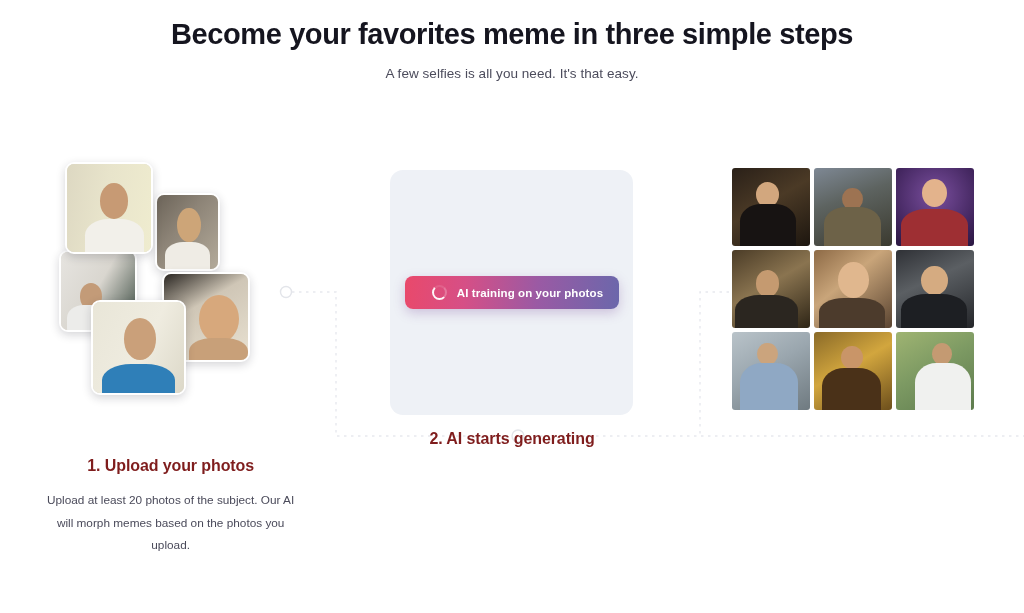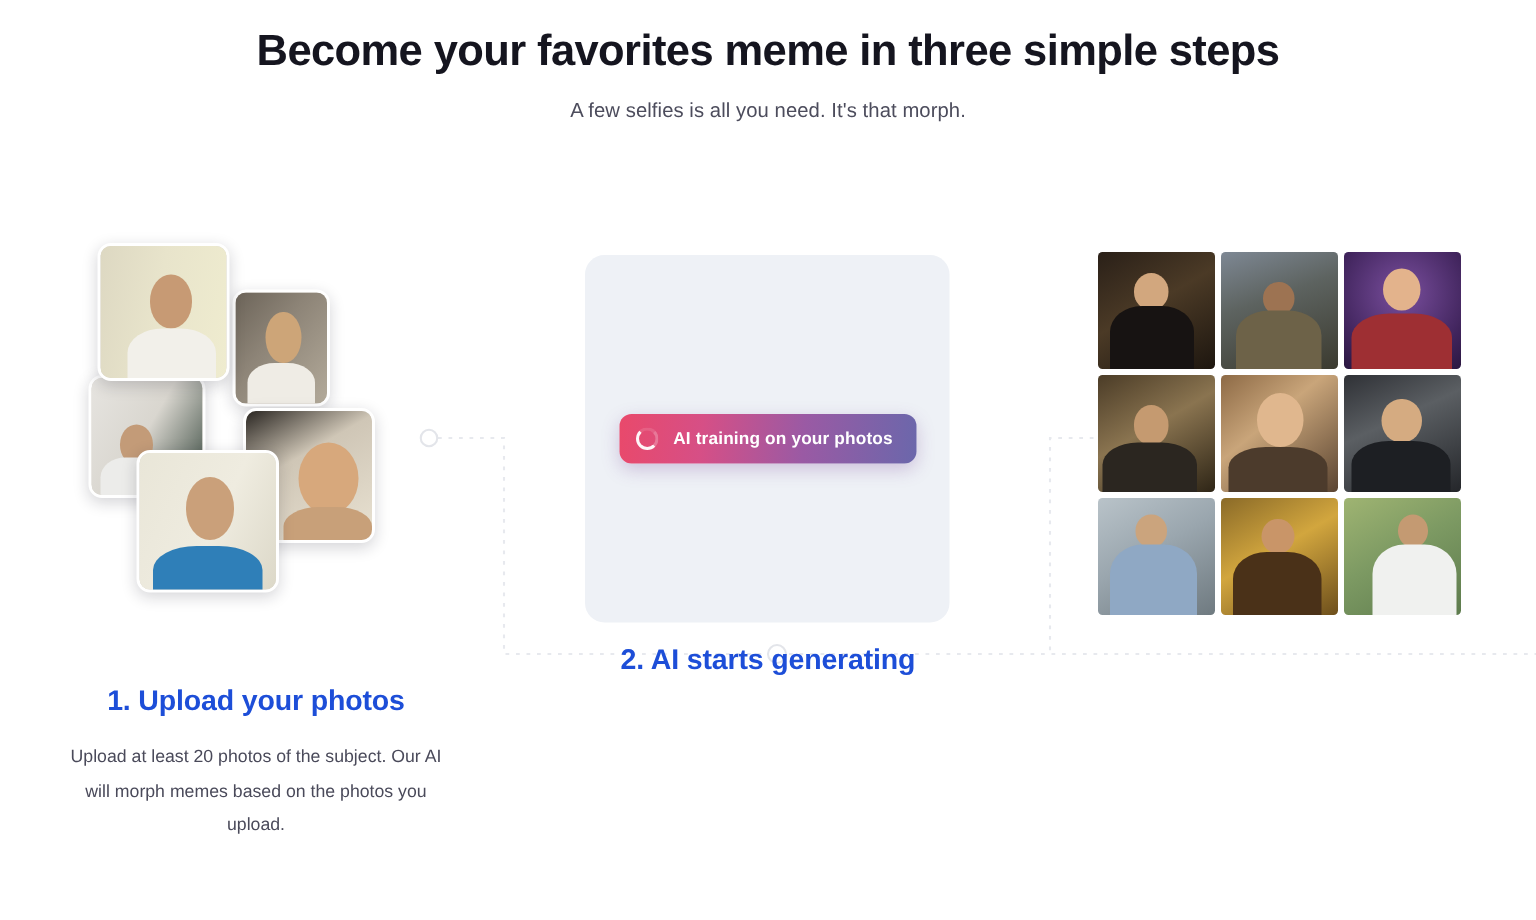--- a/index.html
+++ b/index.html
@@ -114,21 +114,21 @@
     border-radius: 13px;
     display: flex;
     align-items: center;
     justify-content: center;
     margin-top: 20px;
   }
   .badge {
     display: flex;
     align-items: center;
     gap: 10px;
-    padding: 9px 16px 9px 11px;
+    padding: 9px 16px 9px 27px;
     border-radius: 8px;
     background: linear-gradient(95deg, #e9496b 0%, #d64f86 28%, #9a5aa4 62%, #6b67ab 100%);
     box-shadow: 0 4px 12px rgba(120,70,150,0.28);
   }
   .spinner {
     width: 15px; height: 15px;
     border-radius: 50%;
     border: 2.6px solid rgba(255,255,255,0.95);
     border-top-color: rgba(255,255,255,0.12);
     border-right-color: rgba(255,255,255,0.25);
@@ -187,23 +187,23 @@
   .m8 .face { left:34%; top:18%; width:28%; height:30%; background:#c99568; }
   .m8 .body { left:10%; top:46%; width:76%; height:60%; background:#4a3118; }
 
   .m9 .bg   { background: linear-gradient(150deg,#9fb472 0%,#7d9a63 45%,#5d7b4d 100%); }
   .m9 .face { left:46%; top:14%; width:26%; height:28%; background:#c49a72; }
   .m9 .body { left:24%; top:40%; width:72%; height:66%; background:#f0f1ef; }
 
   
   .caption { text-align: center; width: 100%; }
   .step-title {
-    font-size: 19px;
+    font-size: 16px;
     font-weight: 700;
-    color: #1d4ed8;
+    color: #7f1d1d;
     letter-spacing: -0.1px;
   }
   .step-desc {
     margin-top: 14px;
     font-size: 11.8px;
     line-height: 1.92;
     color: #4a4a5a;
     max-width: 250px;
     margin-left: auto;
     margin-right: auto;
@@ -229,21 +229,21 @@
     <path d="M292 292 H336 V436 H1024"></path>
 
     <path d="M736 292 H700 V436"></path>
   </g>
   <circle cx="286" cy="292" r="5.5" fill="#ffffff" stroke="#e3e5ea" stroke-width="1.4"></circle>
   <circle cx="518" cy="436" r="6" fill="#ffffff" stroke="#e3e5ea" stroke-width="1.4"></circle>
 </svg>
 
 <div class="header">
   <h1 class="headline">Become your favorites meme in three simple steps</h1>
-  <p class="subhead">A few selfies is all you need. It's that morph.</p>
+  <p class="subhead">A few selfies is all you need. It's that easy.</p>
 </div>
 
 <div class="steps">
 
   <div class="col col-1">
     <div class="visual">
       <div class="collage">
         <div class="shot p1">
             <span class="sky"></span>
             <span class="head"></span>

